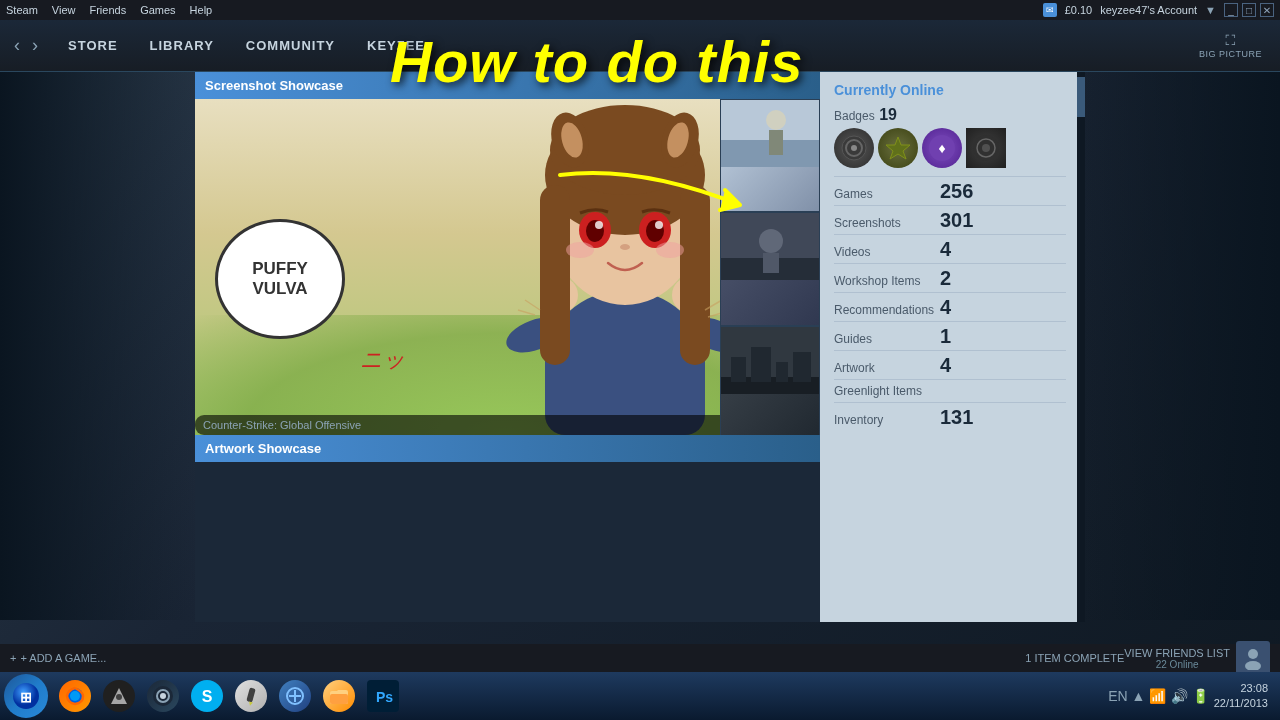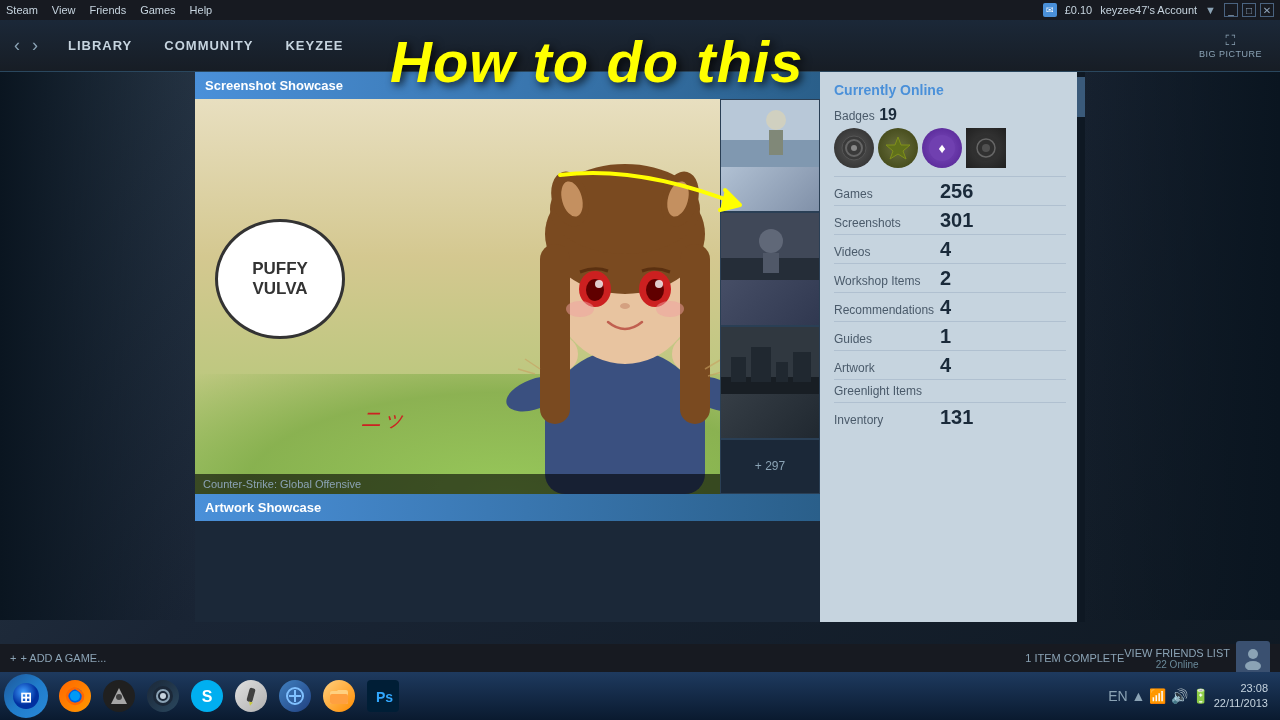--- a/index.html
+++ b/index.html
@@ -208,21 +208,21 @@
     .screenshot-showcase-header {
       background: linear-gradient(90deg, #4a90d9 0%, #2a5f8a 100%);
       padding: 6px 10px;
       font-size: 13px;
       color: #fff;
       font-weight: bold;
     }
     .screenshot-main {
       position: relative;
       width: 100%;
-      height: 395px;
+      height: 336px;
       background: #c8b89a;
       overflow: hidden;
     }
     .screenshot-image {
       width: 100%;
       height: 100%;
       background: linear-gradient(135deg, #e8dbb0 0%, #c8c090 30%, #8faa70 100%);
       display: flex;
       align-items: center;
       justify-content: center;
@@ -260,20 +260,21 @@
     }
     .screenshot-caption {
       background: rgba(0,0,0,0.6);
       padding: 4px 8px;
       font-size: 11px;
       color: #8ba3b5;
       position: absolute;
       bottom: 0;
       left: 0;
       right: 0;
+      border-radius: 9px;
     }
 
     
     .screenshot-sidebar {
       position: absolute;
       right: 0;
       top: 0;
       width: 100px;
       height: 395px;
       background: #171d25;
@@ -525,20 +526,21 @@
       <span>✕</span>
     </div>
   </div>
 </div>
 
 <div class="navbar">
   <div class="nav-arrows">
     <span class="nav-arrow">‹</span>
     <span class="nav-arrow">›</span>
   </div>
+  <span class="nav-item">STORE</span>
   <span class="nav-item">LIBRARY</span>
   <span class="nav-item">COMMUNITY</span>
   <span class="nav-username">KEYZEE</span>
   <div class="big-picture">
     <span class="bp-icon">⛶</span>
     <span style="font-size:9px;color:#8ba3b5;letter-spacing:0.5px;">BIG
 PICTURE</span>
   </div>
 </div>
 

